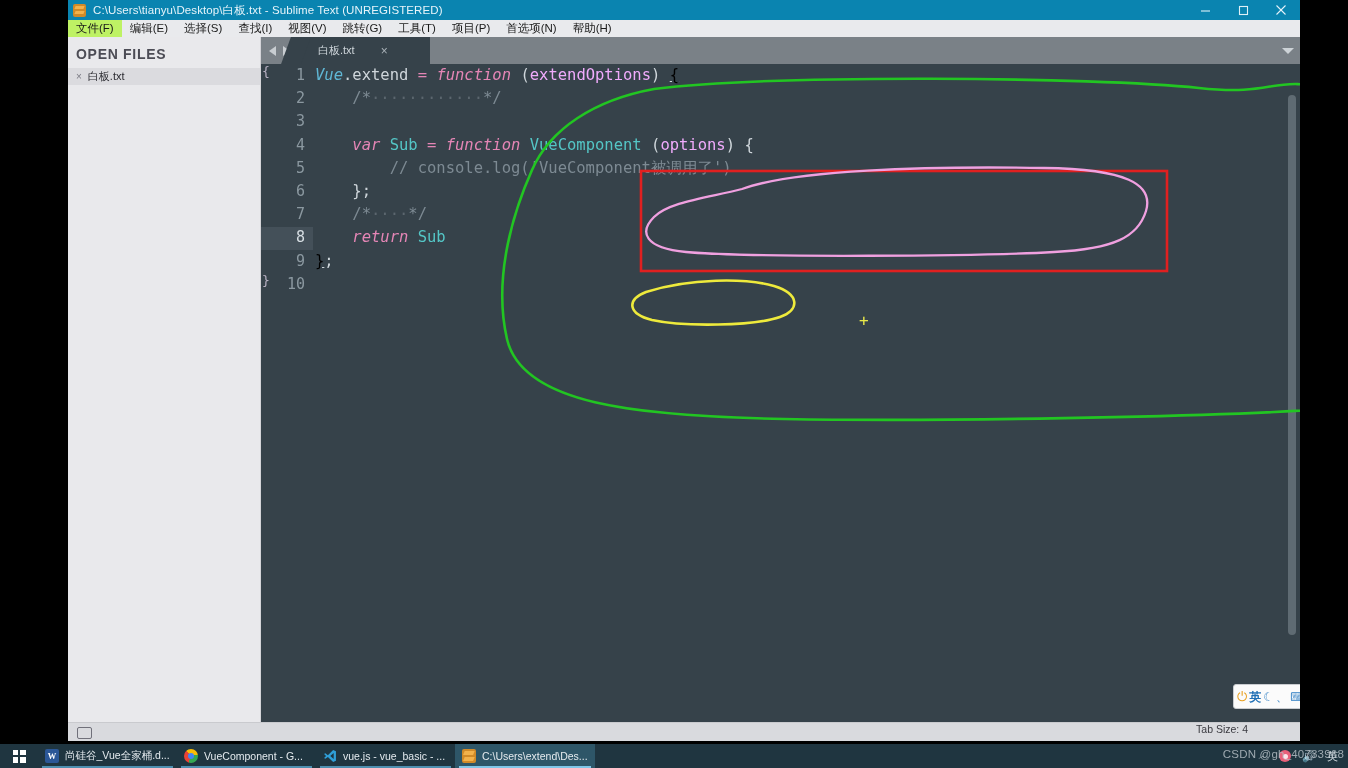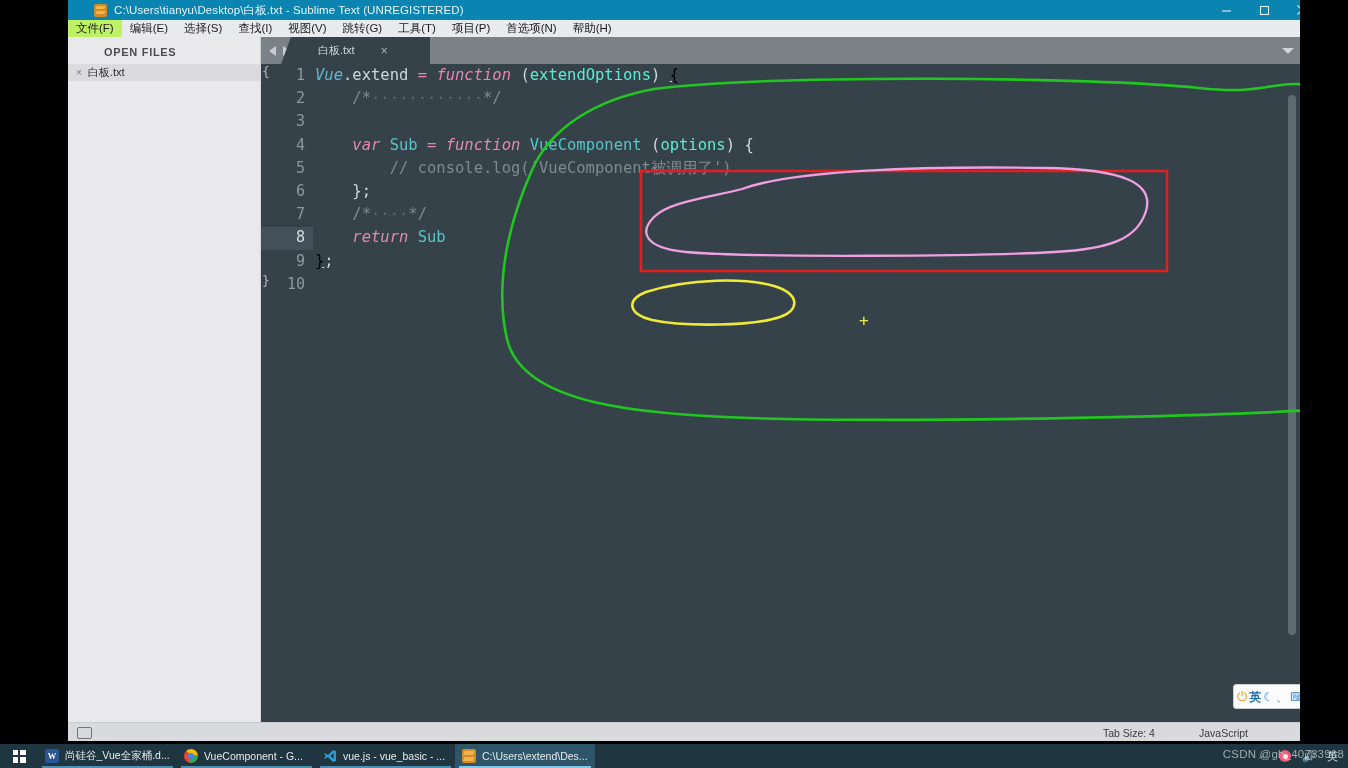--- a/index.html
+++ b/index.html
@@ -13,21 +13,21 @@
 
   
   .window{
     position:absolute;left:68px;top:0;width:1232px;height:741px;
     background:#e9e9ec;overflow:hidden;
   }
 
   
   .titlebar{
     position:absolute;left:0;top:0;width:1232px;height:20px;
-    background:#0a84b0;display:flex;align-items:center;padding-left:21px;
+    background:#0a84b0;display:flex;align-items:center;
   }
   .st-logo{
     width:13px;height:13px;margin-left:5px;margin-right:7px;
     background:#d18a28;border-radius:2px;position:relative;flex:0 0 auto;
   }
   .st-logo:before{
     content:"";position:absolute;left:2px;top:2px;width:9px;height:3px;
     background:#f3b24b;transform:skewX(-22deg);
   }
   .st-logo:after{
@@ -52,23 +52,22 @@
     line-height:15px;white-space:nowrap;
   }
   .menu-item.sel{background:#bef264;}
 
   
   .sidebar{
     position:absolute;left:0;top:37px;width:192px;height:685px;
     background:#e9e9ec;border-right:1px solid #d4d4d8;
   }
   .sb-header{
-    font-size:11px;font-weight:bold;color:#4c4c55;letter-spacing:.7px;
+    font-size:14px;font-weight:bold;color:#4c4c55;letter-spacing:.7px;
     padding:9px 0 6px 8px;
-    margin-left:28px;
   }
   .sb-row{
     display:flex;align-items:center;height:17px;background:#dbdbdf;
     font-size:11px;color:#2b2b31;padding-left:8px;
   }
   .sb-x{font-size:10px;color:#7b7b84;margin-right:6px;}
 
   
   .editor{
     position:absolute;left:193px;top:37px;width:1039px;height:685px;
@@ -117,21 +116,21 @@
     position:absolute;left:0;top:162.5px;width:52px;height:23px;background:#445059;
   }
   .codelines{position:absolute;left:54px;top:0;width:985px;}
   .cl{height:23.2px;line-height:23.2px;white-space:pre;}
   .c-var{color:#e586b6;font-style:italic;}      
   .c-ident{color:#cfd6db;}
   .c-vue{color:#5fb6d4;font-style:italic;}
   .c-punct{color:#cfd6db;}
   .c-func{color:#e586b6;font-style:italic;}
   .c-name{color:#54c6c6;}
-  .c-param{color:#5eead4;}
+  .c-param{color:#f0abfc;}
   .c-comment{color:#7d8a93;}
   .c-op{color:#e586b6;}
   .c-init{color:#54c6c6;}
   .ws{color:#5b666e;}
   .underline-brace{text-decoration:underline;text-decoration-color:#cfd6db;}
 
   .cursorplus{
     position:absolute;left:598px;top:247px;color:#e8e84a;font-size:16px;
     font-family:"DejaVu Sans Mono",monospace;
   }
@@ -156,21 +155,21 @@
   
   .statusbar{
     position:absolute;left:0;top:722px;width:1232px;height:19px;
     background:#d9dade;border-top:1px solid #c9cace;
     display:flex;align-items:center;font-size:10.5px;color:#3a3a40;
   }
   .sb-icon{
     width:13px;height:10px;border:1.5px solid #70707a;border-radius:2px;
     margin-left:9px;margin-right:8px;
   }
-  .status-right{position:absolute;right:0;top:0;height:19px;display:flex;align-items:center;gap:44px;padding-right:52px;}
+  .status-right{position:absolute;right:0;top:0;height:19px;display:flex;align-items:center;gap:44px;padding-right:52px;flex-direction:column;}
 
   
   .taskbar{
     position:absolute;left:0;top:744px;width:1348px;height:24px;
     background:#1f3540;display:flex;align-items:center;
   }
   .startbtn{width:38px;height:24px;display:flex;align-items:center;justify-content:center;}
   .winlogo{width:13px;height:13px;display:grid;grid-template-columns:1fr 1fr;grid-template-rows:1fr 1fr;gap:1.5px;}
   .winlogo i{background:#ffffff;display:block;}
   .task{

